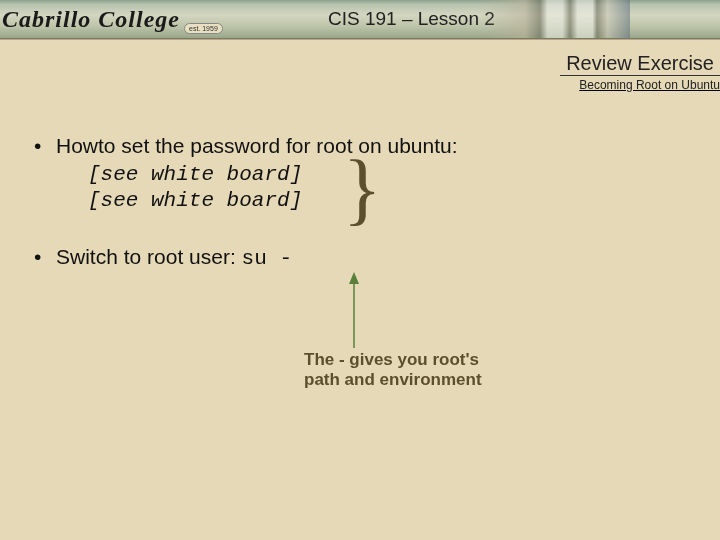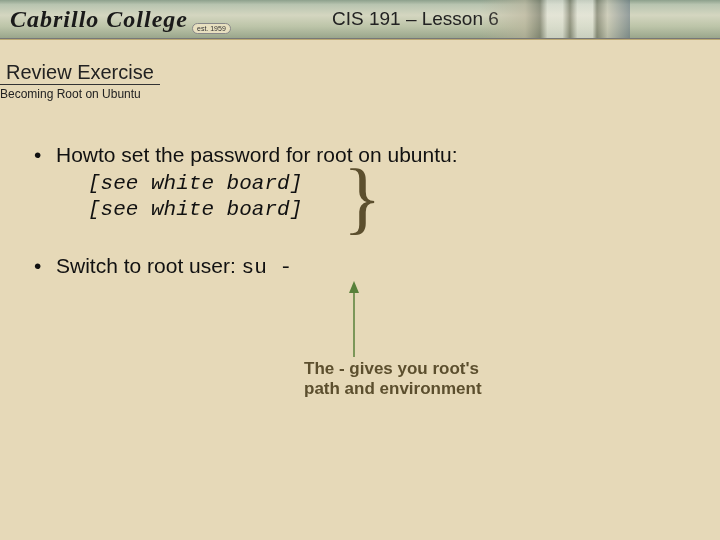--- a/index.html
+++ b/index.html
@@ -47,21 +47,21 @@
       #6a6a5a 78%,
       #ccc8b8 85%,
       #607080 100%);
     opacity: 0.55;
     pointer-events: none;
   }
   .logo {
     font-family: "Brush Script MT", "Segoe Script", cursive;
     font-size: 24px;
     color: #1a1a1a;
-    padding-left: 10px;
+    padding-left: 2px;
     font-style: italic;
     font-weight: bold;
     letter-spacing: 1px;
   }
   .est-badge {
     font-size: 7px;
     color: #333;
     background: #e8e0c0;
     border: 1px solid #888;
     border-radius: 10px;
@@ -80,22 +80,23 @@
   }
 
   
   .thin-line {
     height: 1px;
     background: #bba874;
     width: 100%;
   }
 
   .heading-block {
-    text-align: left;
-    padding-top: 21px;
+    text-align: right;
+    padding-top: 12px;
+    text-decoration: underline;
   }
   .heading-main {
     font-size: 20px;
     color: #222;
     border-bottom: 1px solid #333;
     display: inline-block;
     padding: 0 6px 0px;
   }
   .heading-sub {
     font-size: 12px;
@@ -185,21 +186,21 @@
     color: #5c4f2e;
     line-height: 1.2;
   }
 </style>
 </head>
 <body>
 
 <div class="banner">
   <span class="logo">Cabrillo College</span>
   <span class="est-badge">est. 1959</span>
-  <span class="banner-title">CIS 191 – Lesson 6</span>
+  <span class="banner-title">CIS 191 – Lesson 2</span>
 </div>
 <div class="thin-line"></div>
 
 <div class="heading-block">
   <div class="heading-main">Review Exercise</div>
   <div class="heading-sub">Becoming Root on Ubuntu</div>
 </div>
 
 <div class="content">
 

